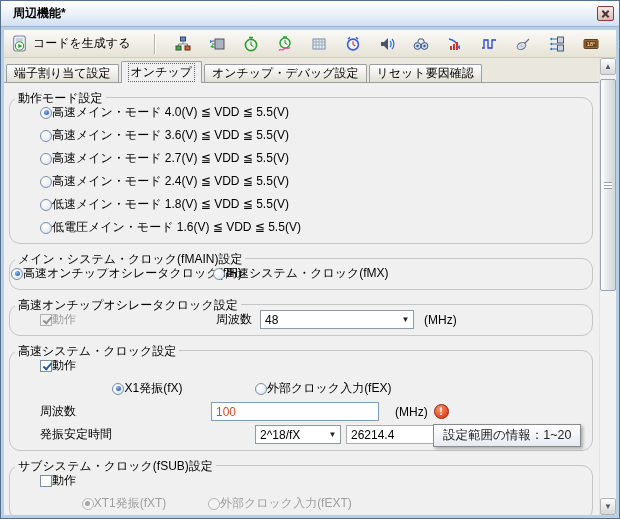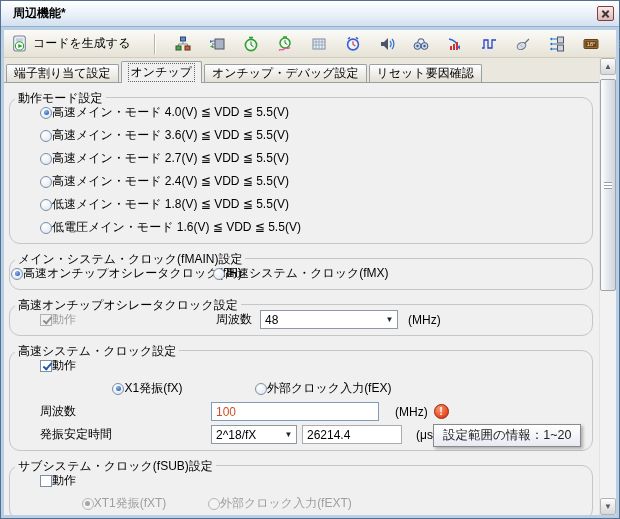--- a/index.html
+++ b/index.html
@@ -86,21 +86,21 @@
   .rd.dis { border-color:#b6b6b6; background:#f3f3f3; }
   .rd.dis.on::after { background:#a6a6a6; }
   
   .cb { width:12px; height:12px; flex:none; border:1px solid #7b8ea8; background:#fff; position:relative; }
   .cb.on::after { content:""; position:absolute; left:1.5px; top:2.5px; width:7px; height:3px;
         border-left:2px solid #2458a8; border-bottom:2px solid #2458a8; transform:rotate(-48deg); }
   .cb.dis { border-color:#b0b0b0; background:#f1f1f1; }
   .cb.dis.on::after { border-color:#8f8f8f; }
   
   .combo { height:19px; border:1px solid #8f99a6; background:#fff; display:flex; align-items:center;
-           padding-left:4px; white-space:nowrap; }
+           padding-left:4px; white-space:nowrap;margin-left:44px; }
   .combo .arr { margin-left:auto; width:15px; text-align:center; font-size:8px; color:#222; flex:none; }
   .tin { height:19px; border:1px solid #7f9db9; background:#fff; font:inherit; padding:0 4px; }
   .tin.invalid { color:#cc4f26; }
   .tin.ro { border-color:#acacac; }
   .unit { white-space:nowrap; }
   .err { width:15px; height:15px; flex:none; border-radius:50%; color:#fff; font-weight:bold; font-size:11px;
          background:radial-gradient(circle at 35% 30%,#ff9468,#d42a0a); border:1px solid #9c1c00;
          display:flex; align-items:center; justify-content:center; line-height:1; }
   .tooltip {
     position:absolute; left:429px; top:341px; z-index:5; height:23px;
@@ -354,21 +354,21 @@
           </div>
 
           <div class="group">
             <span class="gtitle">高速オンチップオシレータクロック設定</span>
             <div class="row">
               <label class="opt dis-t">
                   <span class="cb on dis"></span>
                   <span>動作</span>
                 </label>
               <span style="margin-left:140px">周波数</span>
-              <div class="combo" style="width:138px;margin-left:8px">
+              <div class="combo" style="width:154px;margin-left:8px">
                 <span>48</span>
                 <span class="arr">▼</span>
               </div>
               <span class="unit" style="margin-left:10px">(MHz)</span>
             </div>
           </div>
 
           <div class="group">
             <span class="gtitle">高速システム・クロック設定</span>
             <div class="row">

